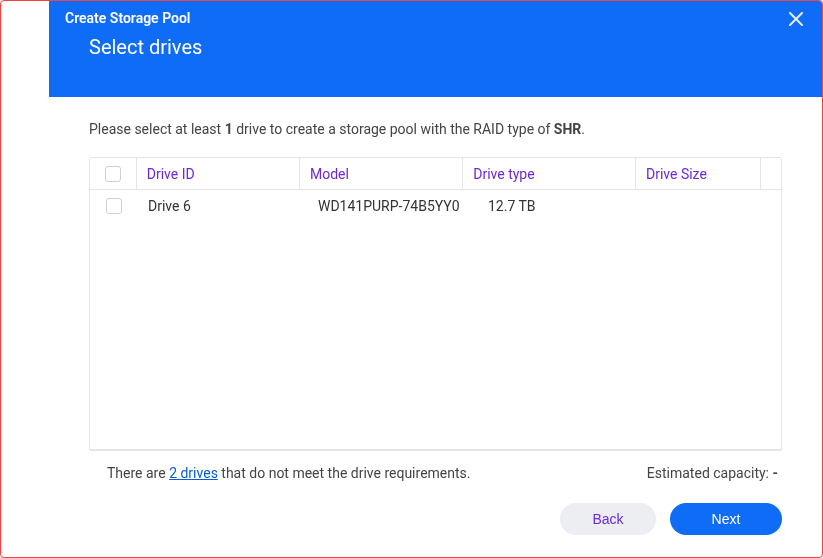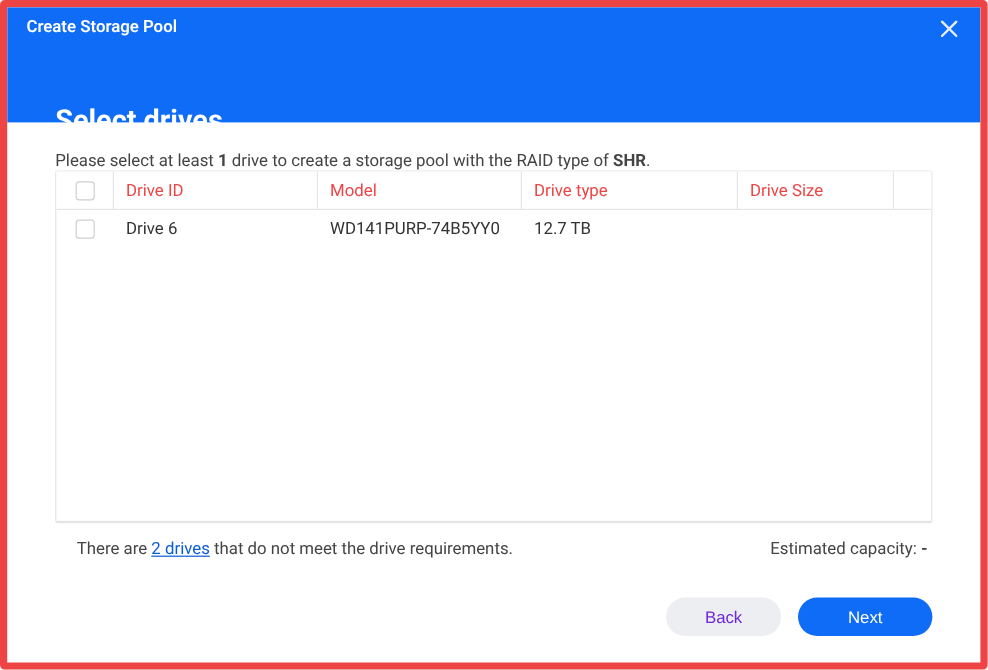--- a/index.html
+++ b/index.html
@@ -1,19 +1,19 @@
 <!DOCTYPE html>
 <html><head>
   <meta charset="utf-8">
   <style>
     * { box-sizing: border-box; margin: 0; padding: 0; }
     body { font-family: -apple-system, BlinkMacSystemFont, "Segoe UI", Roboto, Helvetica, Arial, sans-serif; background:#f0f0f0; }
     .window {
-      width: 823px; height: 558px; background:#fff; border:6px solid #ef4444; border-radius:4px; overflow:hidden;
-      display:flex; flex-direction:column; position:relative; margin:0 auto;
+      width: 823px; height: 558px; background:#fff; border:1px solid #ef4444; border-radius:4px; overflow:hidden;
+      display:flex; flex-direction:column; position:relative; margin:0 auto;padding-left:48px;
     }
     .header {
       background: #0d6efd; background: linear-gradient(#0b75ff,#0b75ff);
       background: #0A72FF;
       background: #0a6cff;
       background: #0a6cf5;
     }
     .header { background:#0c6efd; }
     .header { background:#0a6df7; }
     .header {
@@ -38,30 +38,30 @@
     }
     .hdr-top {
       height:34px; display:flex; align-items:center; padding:0 16px; font-size:14px; font-weight:600;
     }
     .close-icon {
       position:absolute; top:8px; right:16px; width:20px; height:20px; cursor:pointer; color:#e6eefc;
       display:flex; align-items:center; justify-content:center;
     }
     .close-icon svg { width:14px; height:14px; }
     .hdr-title {
-      padding: 0 28px 18px 40px; font-size:24px; font-weight:700;margin-top:46px;
+      padding: 0 28px 18px 40px; font-size:20px; font-weight:400;
     }
 
     .body { flex:1; display:flex; flex-direction:column; padding: 24px 40px 0 40px; color:#333; }
 
-    .prompt { font-size:14px; color:#444; }
+    .prompt { font-size:14px; color:#444; margin-bottom:20px; }
     .prompt .bold { font-weight:700; }
 
     .table { width:100%; border:1px solid #e5e5e5; border-radius:2px; font-size:14px; }
-    .thead { display:flex; align-items:center; height:32px; background:#fff; color:#ef4444; border-bottom:1px solid #e5e5e5; }
+    .thead { display:flex; align-items:center; height:32px; background:#fff; color:#6d28d9; border-bottom:1px solid #e5e5e5; }
     .thead > div, .trow > div { padding:0 10px; height:100%; display:flex; align-items:center; }
     .thead > div { border-right:1px solid #e5e5e5; }
     .thead > div:last-child { border-right:none; }
     .trow { display:flex; align-items:center; height:32px; color:#333; }
     .col-check { width:48px; justify-content:center; }
     .col-id    { width:170px; }
     .col-model { width:170px; }
     .col-type  { width:180px; }
     .col-size  { width:130px; }
     .col-end   { flex:1; }

